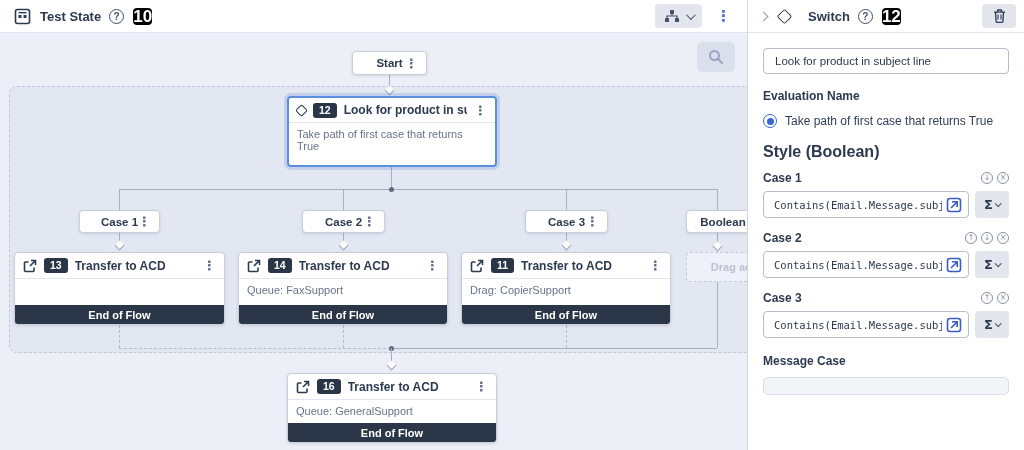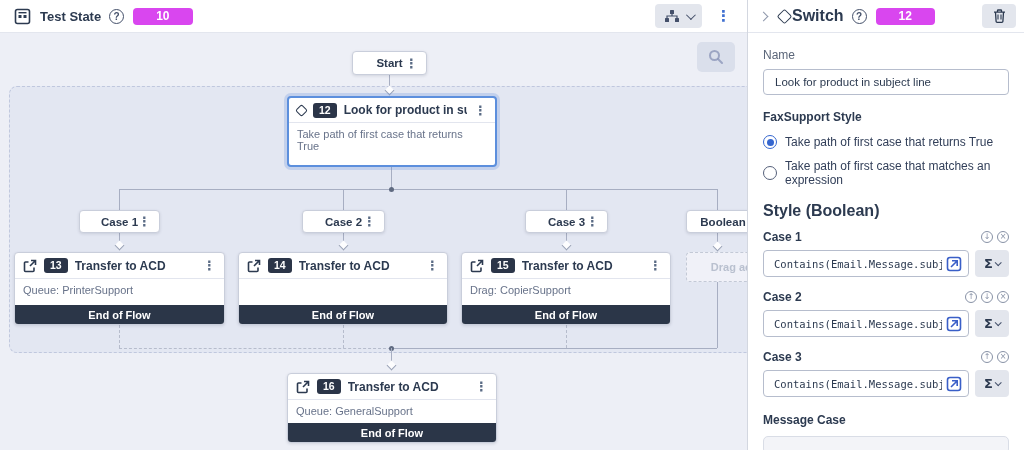--- a/index.html
+++ b/index.html
@@ -5,21 +5,21 @@
   * { margin:0; padding:0; box-sizing:border-box; }
   html,body { width:1024px; height:450px; }
   body { font-family:"Liberation Sans","DejaVu Sans",sans-serif; color:#2c3a50; }
   .app { position:relative; width:1024px; height:450px; background:#edeff6; overflow:hidden; }
 
   
   .canvas { position:absolute; left:0; top:0; width:747px; height:450px; }
   .canvas-header { position:absolute; left:0; top:0; width:747px; height:33px; background:#ffffff; border-bottom:1px solid #e3e6ee; display:flex; align-items:center; padding:0 10px 0 14px; }
   .ch-title { font-size:13px; font-weight:bold; margin-left:9px; color:#2c3a50; }
   .help-circle { width:15px; height:15px; border:1.3px solid #44506a; border-radius:50%; display:inline-flex; align-items:center; justify-content:center; font-size:10px; font-weight:bold; color:#44506a; margin-left:8px; }
-  .badge { background:#d946ef; color:#fff; font-size:12px; font-weight:bold; border-radius:4px; padding:2px 23px; margin-left:9px; line-height:13px; }
+  .badge { background:#000000; color:#fff; font-size:17px; font-weight:bold; border-radius:4px; padding:2px 0; margin-left:9px; line-height:13px; }
   .ch-spacer { flex:1; }
   .layout-btn { background:#e3e6ed; border-radius:4px; height:24px; padding:0 9px; display:flex; align-items:center; gap:6px; cursor:pointer; }
   .chev-down { width:7px; height:7px; border-right:1.6px solid #44506a; border-bottom:1.6px solid #44506a; transform:rotate(45deg) translateY(-2px); }
   .kebab { color:#3f6fd0; font-size:15px; font-weight:bold; padding:0 6px; margin-left:8px; cursor:pointer; font-family:"DejaVu Sans",sans-serif; }
   .canvas-body { position:absolute; left:0; top:33px; width:747px; height:417px; overflow:hidden; }
 
   .search-btn { position:absolute; left:697px; top:9px; width:38px; height:30px; background:rgba(203,209,226,0.55); border-radius:5px; display:flex; align-items:center; justify-content:center; }
 
   .selection-region { position:absolute; left:9px; top:53px; width:760px; height:267px; background:#e3e7f2; border:1px dashed rgba(150,162,198,0.45); border-radius:8px; }
 
@@ -45,21 +45,21 @@
   .diamond { width:11px; height:11px; border:1.8px solid #2c3a50; transform:rotate(45deg); border-radius:2px; flex:0 0 auto; }
 
   .switch-node { border:2px solid #5c8fdd; box-shadow:0 0 0 3px rgba(96,140,220,0.25); }
 
   .placeholder { position:absolute; border:1.5px dashed #c3c9d6; border-radius:4px; background:rgba(248,249,252,0.6); display:flex; align-items:center; justify-content:center; font-size:11px; font-weight:bold; color:#b9c0cf; z-index:2; white-space:nowrap; overflow:hidden; }
 
   
   .panel { position:absolute; left:747px; top:0; width:277px; height:450px; background:#fff; border-left:1px solid #d3d7e0; }
   .panel-header { height:33px; border-bottom:1px solid #e3e6ee; display:flex; align-items:center; padding:0 8px 0 12px; }
   .chev-right { width:7px; height:7px; border-right:1.6px solid #8e97ab; border-bottom:1.6px solid #8e97ab; transform:rotate(-45deg); margin-right:12px; cursor:pointer; }
-  .ph-title { font-size:16px; font-weight:bold; margin-left:2px; }
+  .ph-title { font-size:13px; font-weight:bold; margin-left:18px; }
   .trash-btn { margin-left:auto; background:#e3e6ed; border-radius:4px; width:34px; height:24px; display:flex; align-items:center; justify-content:center; cursor:pointer; }
   .panel-content { padding:15px 15px 0 15px; }
 
   .field-label { font-size:12px; color:#5b6679; margin-bottom:7px; }
   .text-input { width:100%; height:26px; border:1px solid #b6bdcd; border-radius:4px; font-size:11.5px; color:#2c3a50; padding:0 11px; font-family:"Liberation Sans","DejaVu Sans",sans-serif; background:#fff; }
   .section-label { font-size:12px; font-weight:bold; color:#2c3a50; margin:14px 0 11px; }
   .radio-row { display:flex; align-items:center; gap:8px; margin-bottom:10px; cursor:pointer; }
   .radio { width:14px; height:14px; border-radius:50%; flex:0 0 auto; display:flex; align-items:center; justify-content:center; }
   .radio.on { border:1.5px solid #3566cf; }
   .radio.on::after { content:""; width:7px; height:7px; border-radius:50%; background:#3566cf; }
@@ -193,48 +193,48 @@
           <span style="display:inline-flex;">
               <svg width="14" height="14" viewBox="0 0 14 14">
                 <path d="M11 8.5 V11.5 a1 1 0 0 1 -1 1 H2.5 a1 1 0 0 1 -1 -1 V4 a1 1 0 0 1 1 -1 H5.5" fill="none" stroke="#2c3a50" stroke-width="1.6"></path>
                 <path d="M8 1.5 h4.5 v4.5 M12.2 1.8 L7 7" fill="none" stroke="#2c3a50" stroke-width="1.6"></path>
               </svg>
             </span>
           <span class="node-badge">13</span>
           <span class="node-title">Transfer to ACD</span>
           <span class="kebab-node">⋮</span>
         </div>
-        <div class="node-body">Queue: PrinterSupport</div>
         <div class="node-footer">End of Flow</div>
       </div>
 
       <div class="flow-node" style="left:238px; top:219px; width:210px; height:73px;">
         <div class="node-header" style="height:26px;">
           <span style="display:inline-flex;">
               <svg width="14" height="14" viewBox="0 0 14 14">
                 <path d="M11 8.5 V11.5 a1 1 0 0 1 -1 1 H2.5 a1 1 0 0 1 -1 -1 V4 a1 1 0 0 1 1 -1 H5.5" fill="none" stroke="#2c3a50" stroke-width="1.6"></path>
                 <path d="M8 1.5 h4.5 v4.5 M12.2 1.8 L7 7" fill="none" stroke="#2c3a50" stroke-width="1.6"></path>
               </svg>
             </span>
           <span class="node-badge">14</span>
           <span class="node-title">Transfer to ACD</span>
           <span class="kebab-node">⋮</span>
         </div>
+        <div class="node-body">Queue: FaxSupport</div>
         <div class="node-footer">End of Flow</div>
       </div>
 
       <div class="flow-node" style="left:461px; top:219px; width:210px; height:73px;">
         <div class="node-header" style="height:26px;">
           <span style="display:inline-flex;">
               <svg width="14" height="14" viewBox="0 0 14 14">
                 <path d="M11 8.5 V11.5 a1 1 0 0 1 -1 1 H2.5 a1 1 0 0 1 -1 -1 V4 a1 1 0 0 1 1 -1 H5.5" fill="none" stroke="#2c3a50" stroke-width="1.6"></path>
                 <path d="M8 1.5 h4.5 v4.5 M12.2 1.8 L7 7" fill="none" stroke="#2c3a50" stroke-width="1.6"></path>
               </svg>
             </span>
-          <span class="node-badge">15</span>
+          <span class="node-badge">11</span>
           <span class="node-title">Transfer to ACD</span>
           <span class="kebab-node">⋮</span>
         </div>
         <div class="node-body">Drag: CopierSupport</div>
         <div class="node-footer">End of Flow</div>
       </div>
 
       <div class="placeholder" style="left:686px; top:219px; width:120px; height:30px;">
         <span>Drag action h</span>
       </div>
@@ -268,31 +268,26 @@
         <span style="display:inline-flex;">
             <svg width="13" height="14" viewBox="0 0 13 14">
               <path d="M1 3.2 h11 M4.5 3 V1.6 a0.6 0.6 0 0 1 0.6 -0.6 h2.8 a0.6 0.6 0 0 1 0.6 0.6 V3 M2.5 3.4 l0.6 9 a1 1 0 0 0 1 0.9 h4.8 a1 1 0 0 0 1 -0.9 l0.6 -9" fill="none" stroke="#2c3a50" stroke-width="1.3"></path>
               <path d="M5 5.5 v5 M8 5.5 v5" stroke="#2c3a50" stroke-width="1.1"></path>
             </svg>
           </span>
       </span>
     </div>
 
     <div class="panel-content">
-      <div class="field-label">Name</div>
       <input class="text-input" type="text" value="Look for product in subject line" style="">
 
-      <div class="section-label" style="margin-top:15px;">FaxSupport Style</div>
+      <div class="section-label" style="margin-top:15px;">Evaluation Name</div>
       <div class="radio-row">
         <span class="radio on"></span>
         <span class="radio-label">Take path of first case that returns True</span>
-      </div>
-      <div class="radio-row">
-        <span class="radio off"></span>
-        <span class="radio-label">Take path of first case that matches an expression</span>
       </div>
 
       <div class="cases-header">
         <span class="cases-heading">Style (Boolean)</span>
       </div>
 
       
       <div class="case-block">
         <div class="case-label-row">
           <span class="case-name">Case 1</span>

